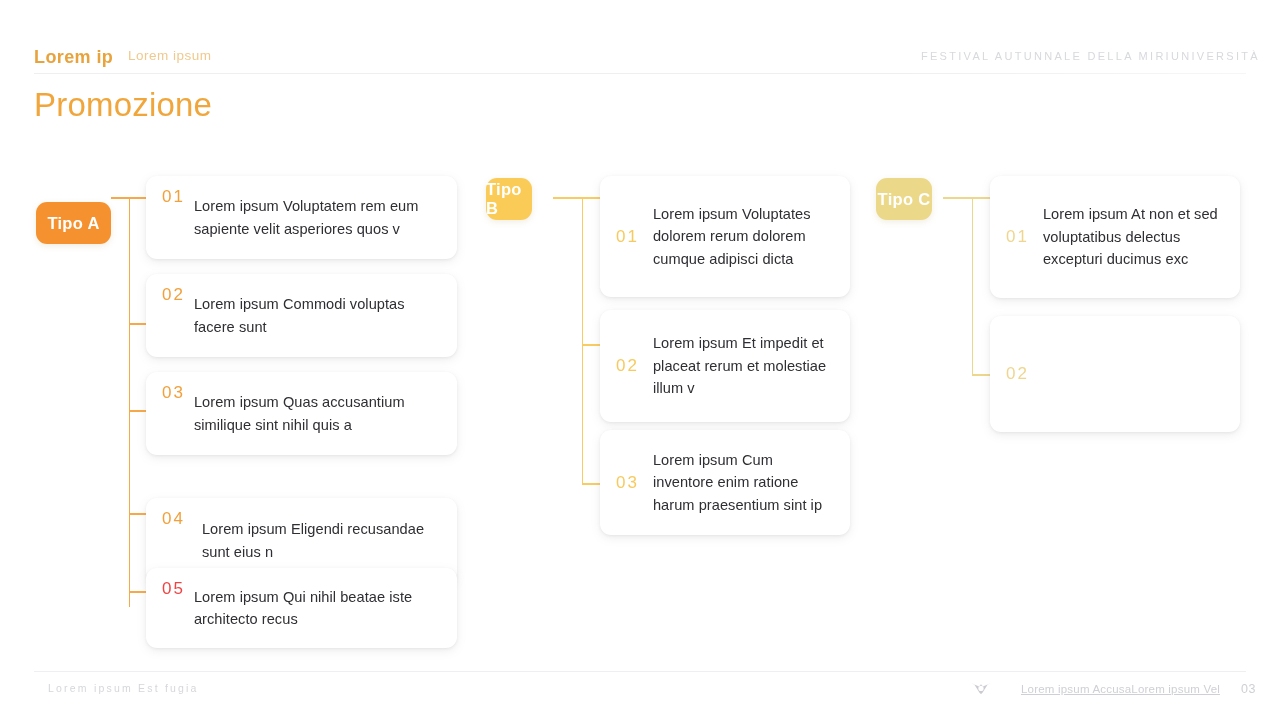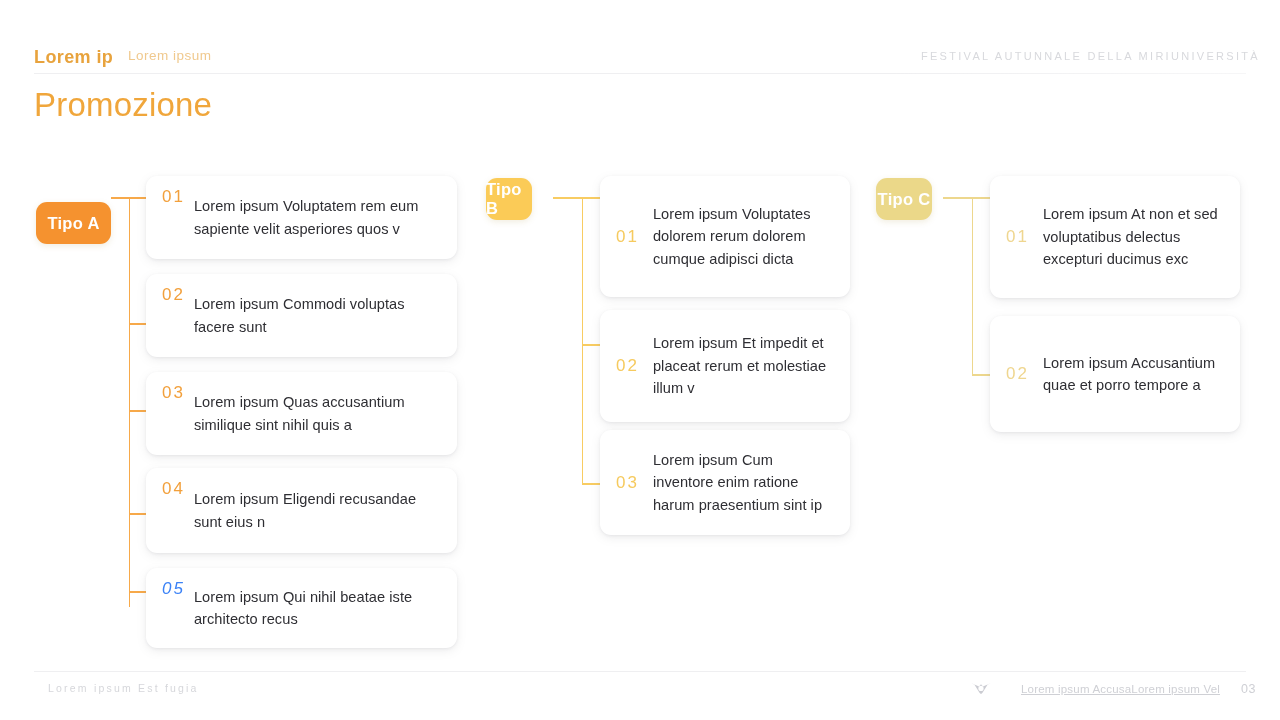--- a/index.html
+++ b/index.html
@@ -122,27 +122,27 @@
       <div class="card" style="left: 146px; top: 274px; width: 311px; height: 83px;">
         <div class="num" style="color: rgb(242, 160, 60);">02</div>
         <div class="txt">Lorem ipsum Commodi voluptas facere sunt</div>
       </div>
       <div class="conn conn-h" style="left: 128.5px; top: 410.2px; width: 17.5px; background: rgb(247, 169, 74);"></div>
       <div class="card" style="left: 146px; top: 372px; width: 311px; height: 83px;">
         <div class="num" style="color: rgb(242, 160, 60);">03</div>
         <div class="txt">Lorem ipsum Quas accusantium similique sint nihil quis a</div>
       </div>
       <div class="conn conn-h" style="left: 128.5px; top: 513.2px; width: 17.5px; background: rgb(247, 169, 74);"></div>
-      <div class="card" style="left: 146px; top: 468px; width: 311px; height: 85px;">
+      <div class="card" style="left: 146px; top: 498px; width: 311px; height: 85px; gap: 8px;">
         <div class="num" style="color: rgb(242, 160, 60);">04</div>
         <div class="txt">Lorem ipsum Eligendi recusandae sunt eius n</div>
       </div>
       <div class="conn conn-h" style="left: 128.5px; top: 591.2px; width: 17.5px; background: rgb(247, 169, 74);"></div>
       <div class="card" style="left: 146px; top: 568px; width: 311px; height: 80px;">
-        <div class="num" style="color: #3b82f6; font-style: italic;">05</div>
+        <div class="num" style="color: #ef4444;">05</div>
         <div class="txt">Lorem ipsum Qui nihil beatae iste architecto recus</div>
       </div>
     </div>
   <div class="col" id="col-b">
       <div class="conn conn-v" style="left: 581.5px; top: 198px; height: 286px; background: rgb(248, 204, 98);"></div>
       <div class="conn conn-h" style="left: 553px; top: 197.2px; width: 29.5px; background: rgb(248, 204, 98);"></div>
       <div class="badge" style="left: 486px; top: 178px; width: 46px; background: rgb(251, 203, 87);">
         <span>Tipo B</span>
       </div>
       <div class="conn conn-h" style="left: 581.5px; top: 197.2px; width: 22.5px; background: rgb(248, 204, 98);"></div>
@@ -168,21 +168,20 @@
         <span>Tipo C</span>
       </div>
       <div class="conn conn-h" style="left: 971.5px; top: 197.2px; width: 22.5px; background: rgb(237, 215, 141);"></div>
       <div class="card v-mid" style="left: 990px; top: 176px; width: 250px; height: 122px;">
         <div class="num" style="color: rgb(239, 214, 143);">01</div>
         <div class="txt">Lorem ipsum At non et sed voluptatibus delectus excepturi ducimus exc</div>
       </div>
       <div class="conn conn-h" style="left: 971.5px; top: 374.2px; width: 22.5px; background: rgb(237, 215, 141);"></div>
       <div class="card v-mid" style="left: 990px; top: 316px; width: 250px; height: 116px;">
         <div class="num" style="color: rgb(239, 214, 143);">02</div>
-        <div class="txt">Lorem ipsum Accusantium quae et porro tempore a</div>
       </div>
     </div>
 
   <div class="ftr-rule"></div>
   <div class="ftr-left">Lorem ipsum Est fugia</div>
   <div class="ftr-logo">
     <svg viewBox="0 0 26 20" width="26" height="20" aria-hidden="true">
       <path d="M3 4 L11 7.5 L13 5.2 L15 7.5 L23 4 L19.5 5.8 L14.5 13.8 Q13 16 11.5 13.8 L6.5 5.8 Z" fill="#CBCCD2"></path>
       <circle cx="13" cy="9.4" r="2.6" fill="#FFFFFF"></circle>
     </svg>

